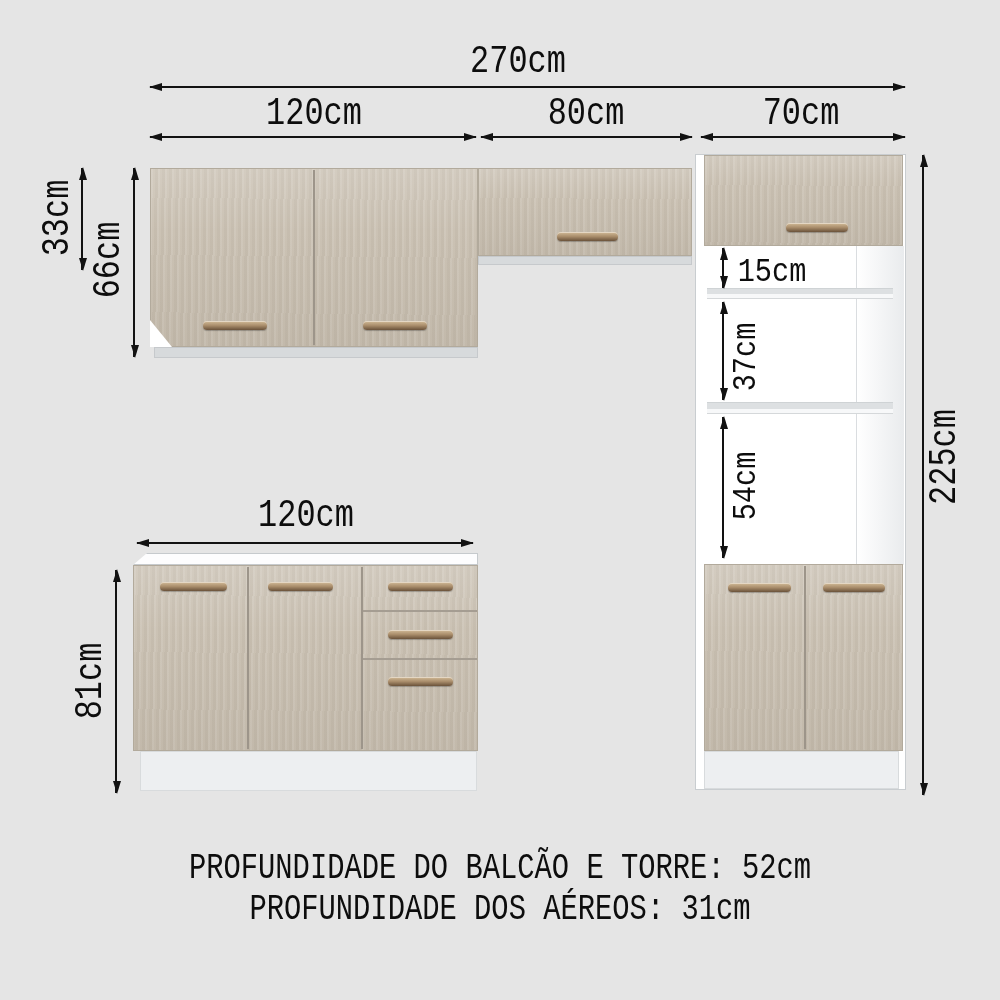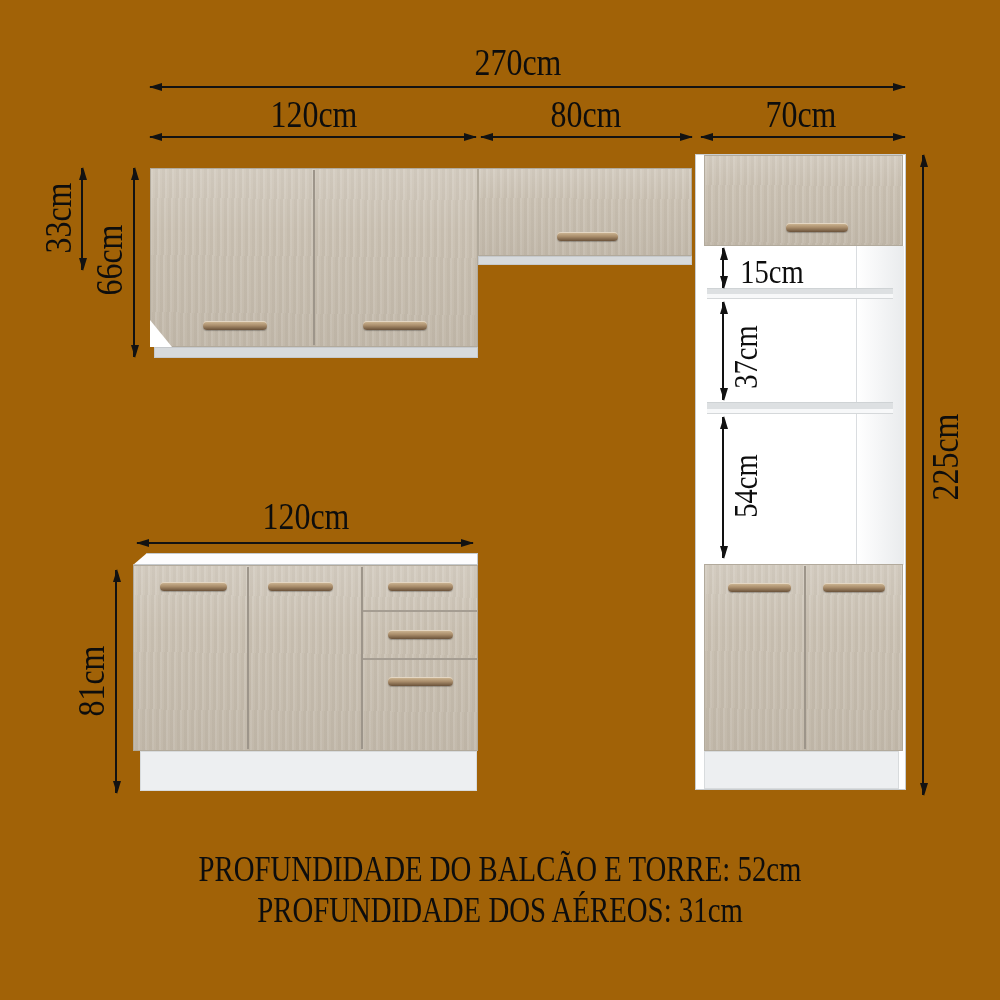--- a/index.html
+++ b/index.html
@@ -1,18 +1,18 @@
 <!DOCTYPE html>
 <html><head>
 <meta charset="utf-8">
 <style>
   html,body{margin:0;padding:0;background:#ffffff;}
   .stage{
-    position:relative;width:1000px;height:1000px;background:#a16207;overflow:hidden;
-    font-family:Liberation Serif, serif;color:#0d0d0d;
+    position:relative;width:1000px;height:1000px;background:#e5e5e5;overflow:hidden;
+    font-family:Liberation Mono, monospace;color:#0d0d0d;
   }
   
   .hline{position:absolute;height:0;border-top:2px solid #121212;}
   .hline::before{content:"";position:absolute;left:-1px;top:-5px;width:0;height:0;
     border-style:solid;border-width:4px 13px 4px 0;border-color:transparent #121212 transparent transparent;}
   .hline::after{content:"";position:absolute;right:-1px;top:-5px;width:0;height:0;
     border-style:solid;border-width:4px 0 4px 13px;border-color:transparent transparent transparent #121212;}
   .vline{position:absolute;width:0;border-left:2px solid #121212;}
   .vline::before{content:"";position:absolute;left:-4px;top:-1px;width:0;height:0;
     border-style:solid;border-width:0 4px 13px 4px;border-color:transparent transparent #121212 transparent;}

